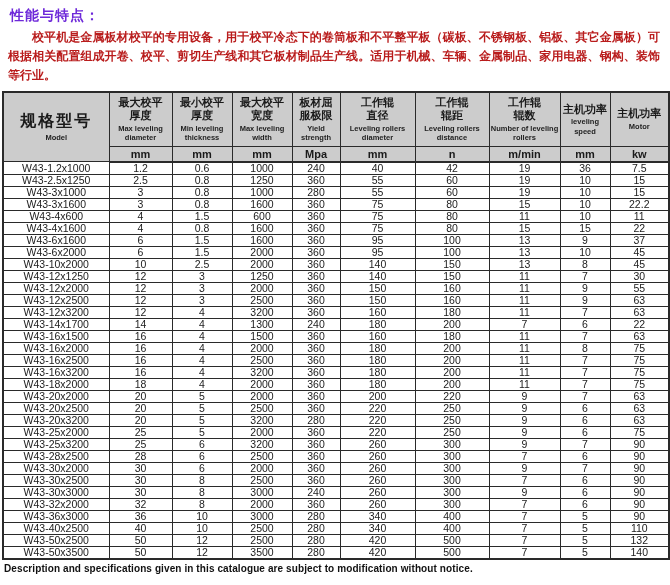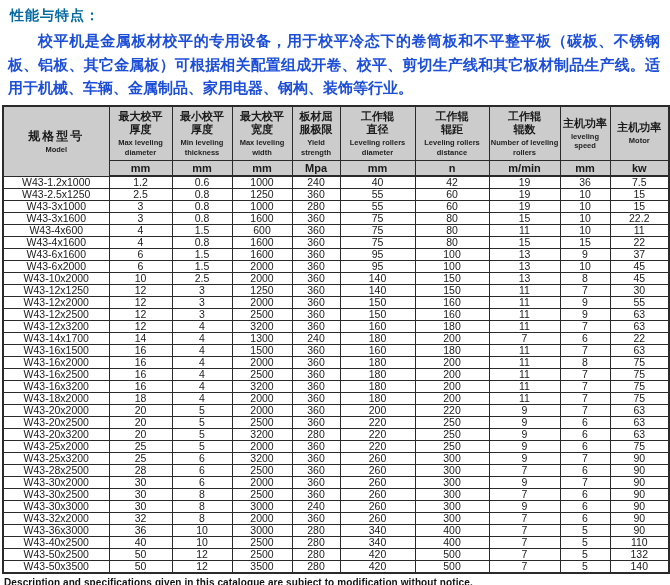--- a/index.html
+++ b/index.html
@@ -14,26 +14,27 @@
     box-sizing: border-box;
   }
   .title {
     padding: 7px 0 0 10px;
     font-size: 14px;
     font-weight: bold;
     letter-spacing: 1px;
   }
   .intro {
     margin: 4px 10px 5px 8px;
-    font-size: 15px;
+    font-size: 12px;
     font-weight: 600;
     line-height: 1.58;
-    color: #1d4ed8;
+    color: #b91c1c;
     text-indent: 2em;
     text-align: justify;
+    font-family: Liberation Mono, monospace;
   }
   table.spec {
     border-collapse: collapse;
     table-layout: fixed;
     width: 666px;
     margin-left: 2px;
     border: 2px solid #2a2a2a;
   }
   table.spec th, table.spec td {
     border: 1px solid #2a2a2a;
@@ -43,21 +44,21 @@
     overflow: hidden;
   }
   thead th { background: var(--header-bg, #cccccc); }
   tr.name-row th { height: 53px; }
   .cn {
     font-size: 11px;
     font-weight: bold;
     line-height: 1.18;
     white-space: pre-line;
   }
-  .model-cn { font-size: 12px; letter-spacing: 2px; }
+  .model-cn { font-size: 16px; letter-spacing: 2px; }
   .en {
     font-size: 7.5px;
     font-weight: 600;
     line-height: 1.25;
     margin-top: 2px;
     color: #222;
   }
   tr.unit-row th {
     height: 14px;
     font-size: 11px;
@@ -80,21 +81,21 @@
     line-height: 1.28;
     color: #111;
   }
   .footer .en-line { letter-spacing: 0.1px; }
 </style>
 </head>
 <body>
 
 <div class="page">
 
-  <div class="title" style="color: #0369a1;">性能与特点：</div>
+  <div class="title" style="color: #6d28d9;">性能与特点：</div>
 
   <div class="intro">校平机是金属板材校平的专用设备，用于校平冷态下的卷筒板和不平整平板（碳板、不锈钢板、铝板、其它金属板）可根据相关配置组成开卷、校平、剪切生产线和其它板材制品生产线。适用于机械、车辆、金属制品、家用电器、钢构、装饰等行业。</div>
 
   <table class="spec">
     <colgroup>
       <col style="width:106px">
         <col style="width:63px">
         <col style="width:60px">
       <col style="width:60px">
         <col style="width:48px">

